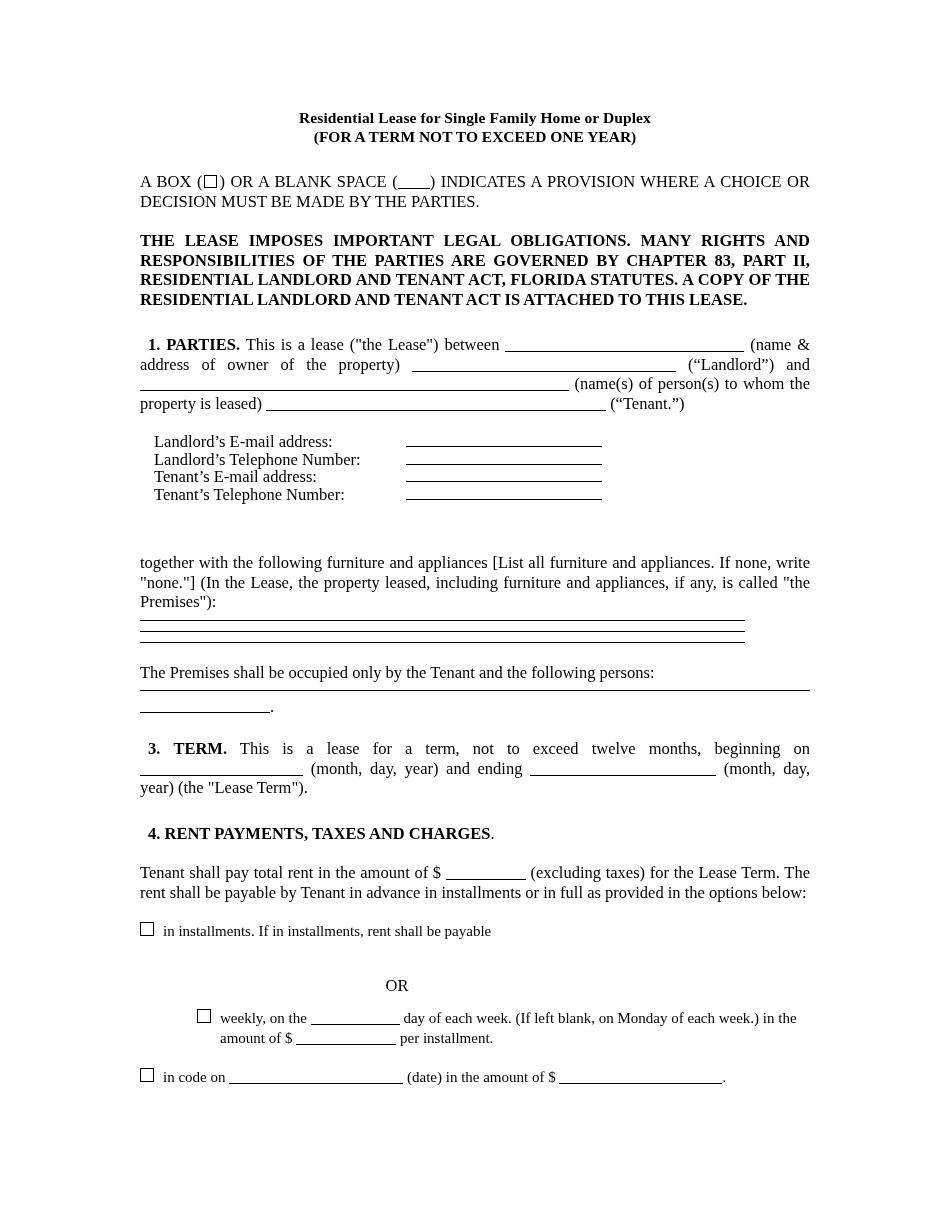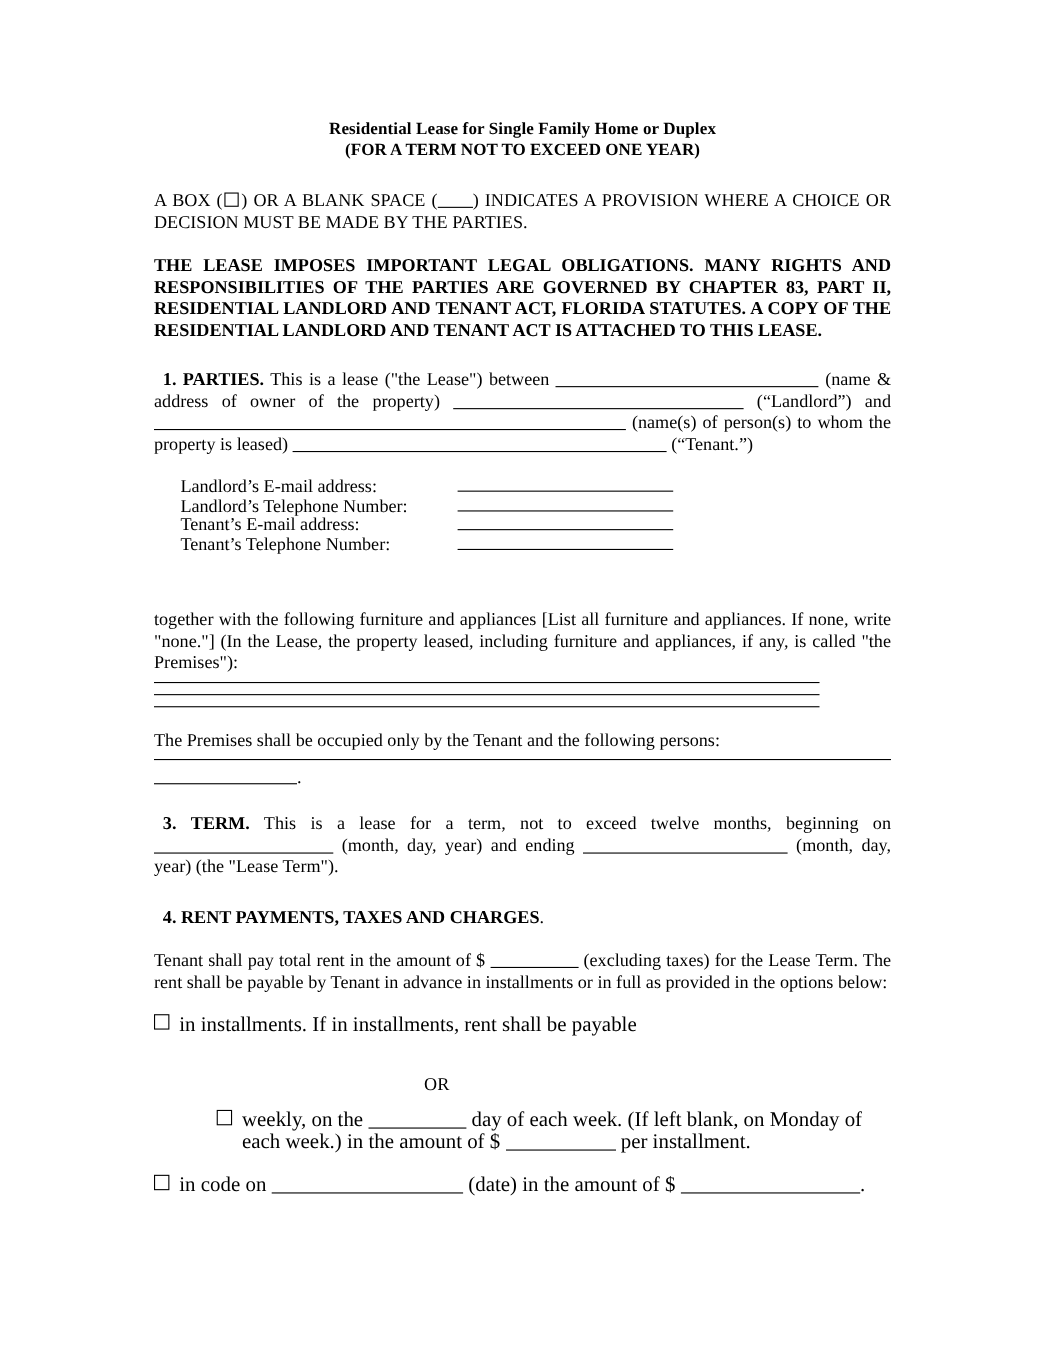--- a/index.html
+++ b/index.html
@@ -106,21 +106,21 @@
   .ruleline {
     border-bottom: 1.4px solid #000;
     height: 0;
   }
   .rule-w605 { width: 605px; }
   .rule-full { width: 670px; }
   .rule-w130 { width: 130px; }
 
   
   .contact-block {
-    margin-left: 24px;
+    margin-left: 14px;
     font-size: 16.5px;
     line-height: 17.5px;
   }
   .contact-row {
     display: flex;
     align-items: baseline;
     height: 17.5px;
   }
   .contact-label {
     width: 252px;
@@ -131,21 +131,21 @@
     width: 196px;
     border-bottom: 1.3px solid #000;
     height: 12px;
     flex: none;
   }
 
   
   .opt-row {
     display: flex;
     align-items: flex-start;
-    font-size: 19px;
+    font-size: 15px;
     line-height: 19.5px;
   }
   .opt-row .opt-text {
     margin-left: 9px;
     flex: 1;
   }
   .opt-indent {
     margin-left: 57px;
   }
   .center-or {

